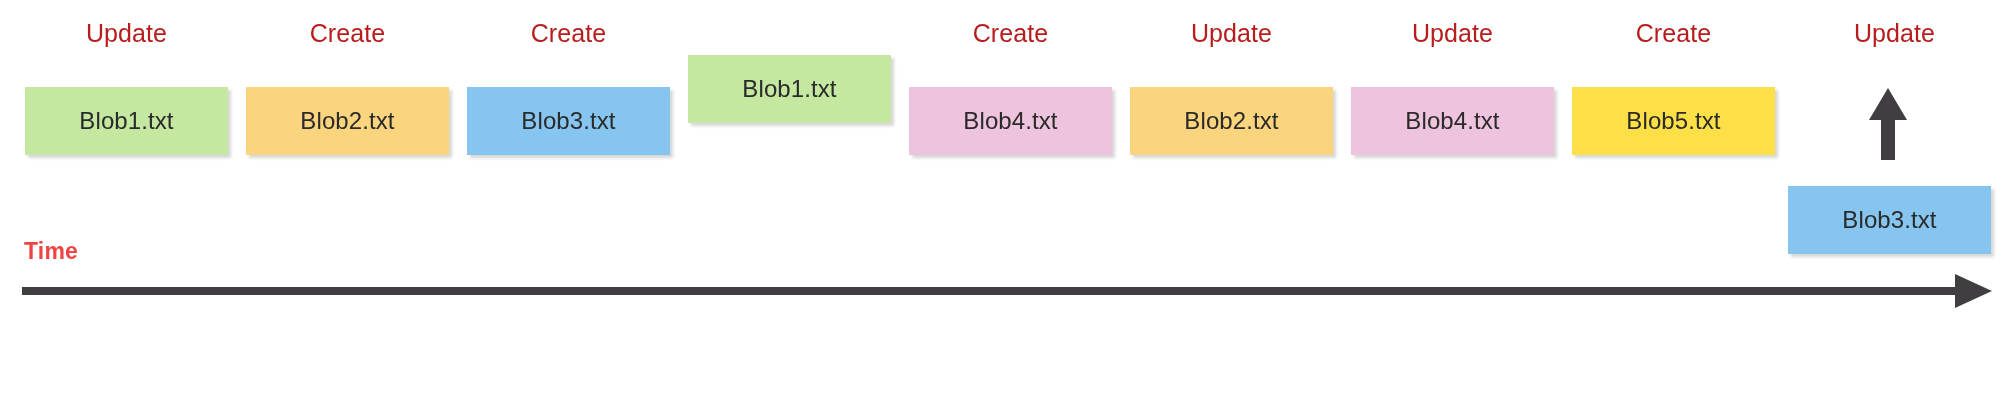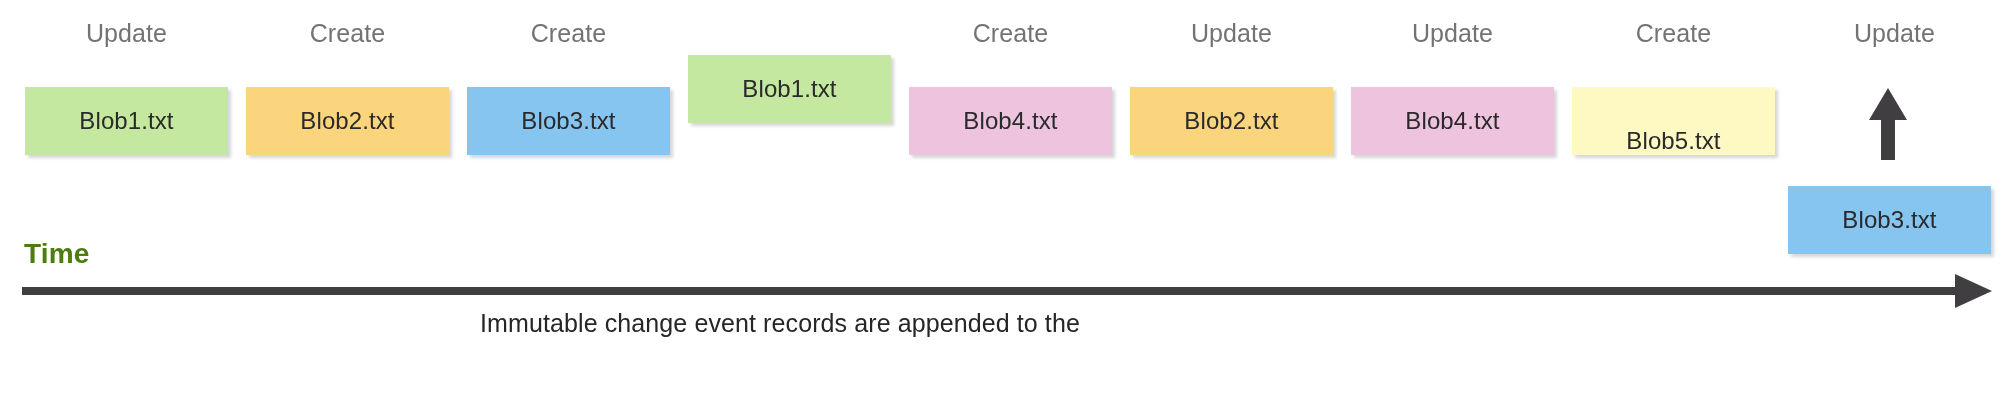--- a/index.html
+++ b/index.html
@@ -32,21 +32,21 @@
   .event {
     position: absolute;
     top: 0;
     width: 203px;
   }
   .event-label {
     display: block;
     text-align: center;
     font-size: 25px;
     line-height: 30px;
-    color: #737373;
+    color: #b91c1c;
     letter-spacing: 0.1px;
     height: 32px;
     white-space: nowrap;
   }
   .event-box {
     margin-top: 37px;
     height: 68px;
     box-sizing: border-box;
     display: flex;
     align-items: center;
@@ -82,23 +82,23 @@
     color: #2a2a2a;
     box-shadow: 3px 3px 3px rgba(0,0,0,0.16);
     letter-spacing: 0.1px;
   }
 
   
   .time-label {
     position: absolute;
     left: 24px;
     top: 238px;
-    font-size: 28px;
+    font-size: 23px;
     font-weight: bold;
-    color: #4d7c0f;
+    color: #ef4444;
     letter-spacing: 0.2px;
   }
   .time-axis {
     position: absolute;
     left: 20px;
     top: 272px;
     width: 1975px;
     height: 40px;
   }
   .time-axis svg { display: block; }
@@ -167,21 +167,21 @@
 
     <div class="event" style="left:1326px;">
       <span class="event-label">Update</span>
       <div class="event-box" style="background: rgb(238, 195, 221);">
         <span>Blob4.txt</span>
       </div>
     </div>
 
     <div class="event" style="left:1547px;">
       <span class="event-label">Create</span>
-      <div class="event-box" style="background: #fef9c3; align-items: flex-end;">
+      <div class="event-box" style="background: #fde047;">
         <span>Blob5.txt</span>
       </div>
     </div>
 
     <div class="event" style="left:1768px;">
       <span class="event-label">Update</span>
     </div>
 
   </div>
 
@@ -197,16 +197,15 @@
 
   <div class="time-label">Time</div>
   <div class="time-axis">
     <svg width="1975" height="40" viewBox="0 0 1975 40" xmlns="http://www.w3.org/2000/svg">
       <line x1="2" y1="19" x2="1940" y2="19" stroke="#403E41" stroke-width="8"></line>
       <polygon points="1935,2 1972,19 1935,36" fill="#403E41"></polygon>
     </svg>
   </div>
 
   <div class="caption">
-    <span>Immutable change event records are appended to the</span>
   </div>
 
 </div>
 
 </body></html>

